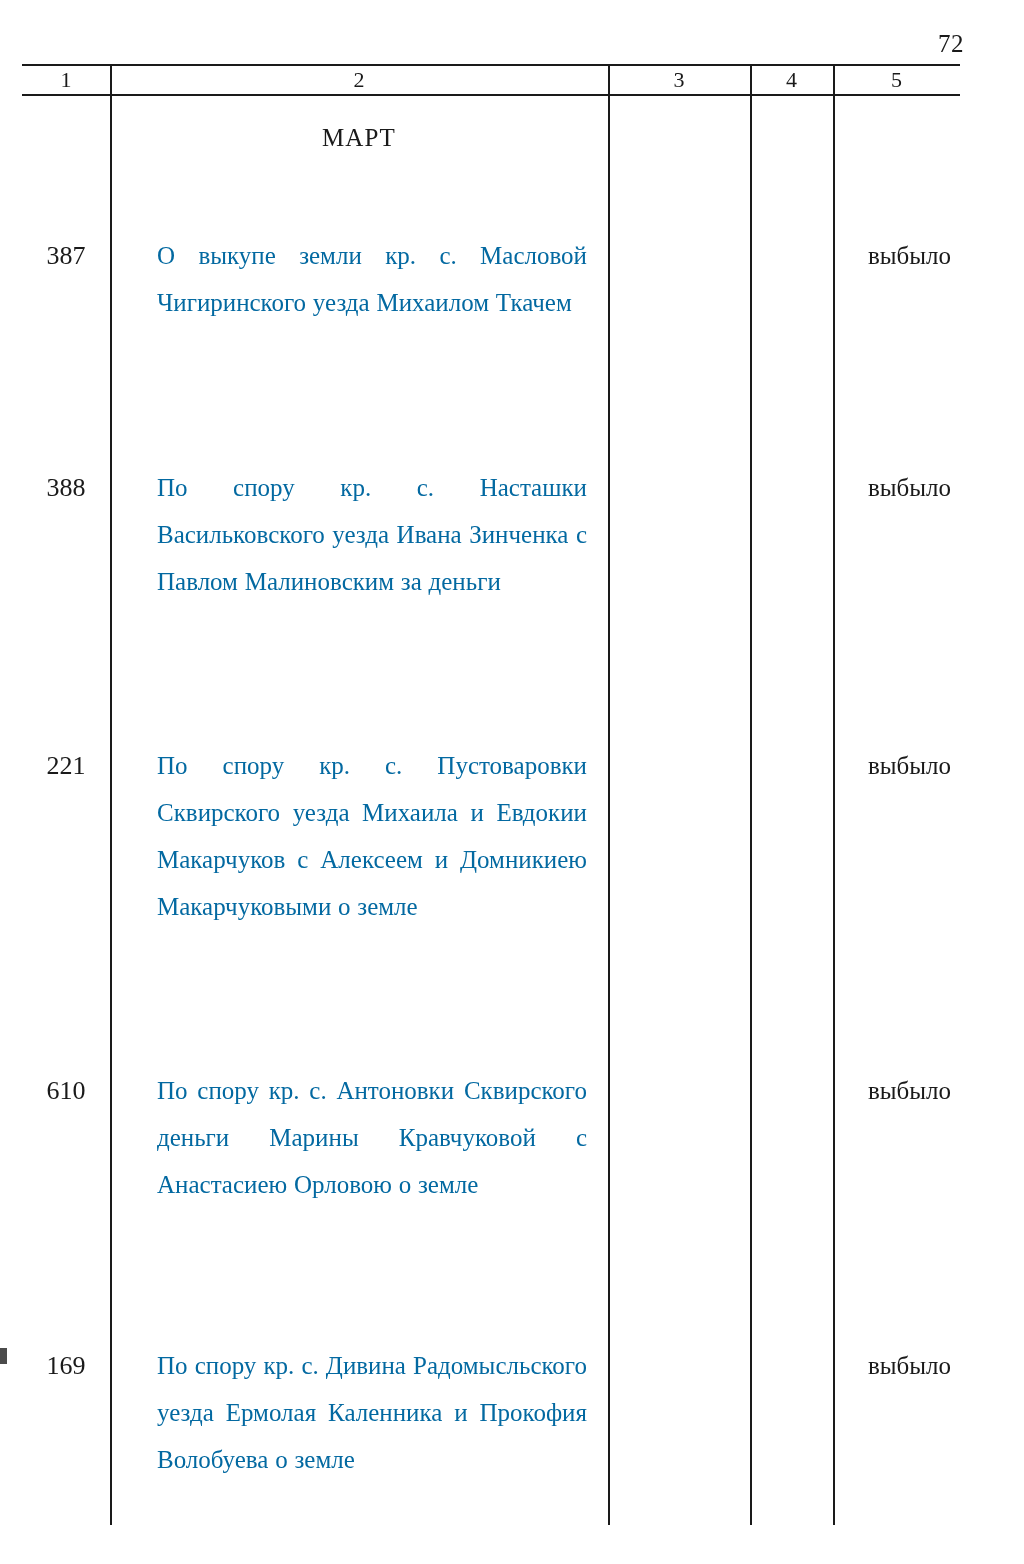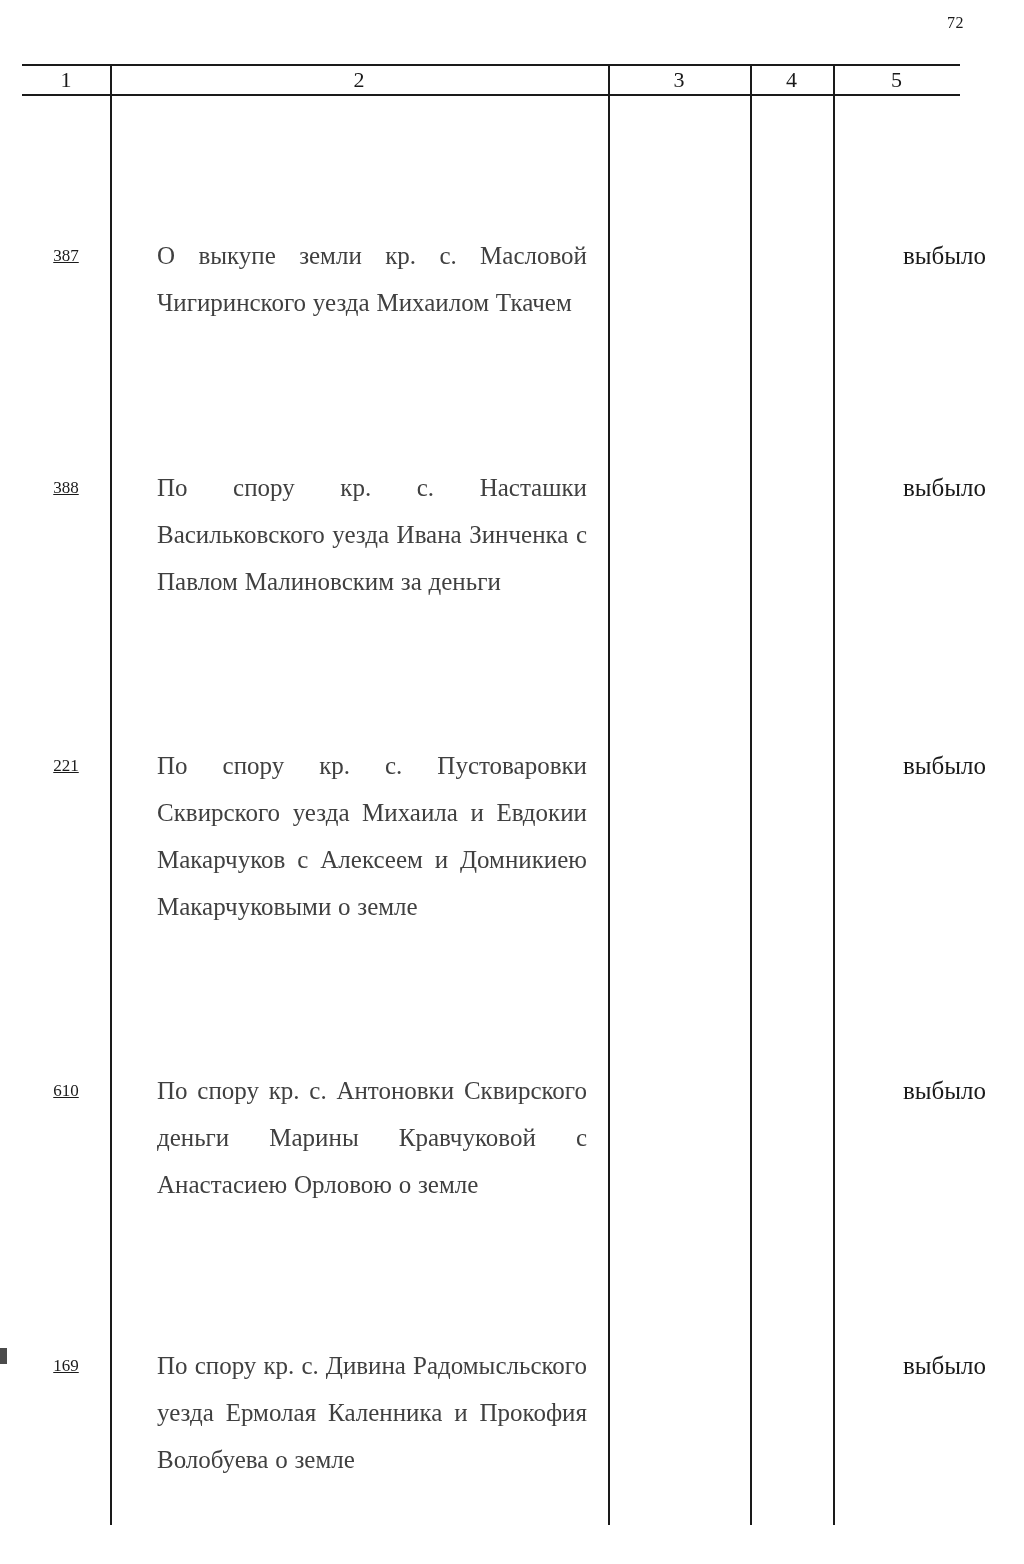--- a/index.html
+++ b/index.html
@@ -15,23 +15,23 @@
     height: 1564px;
     background: #ffffff;
     font-family: "Liberation Serif", "DejaVu Serif", serif;
     color: #111111;
     overflow: hidden;
   }
 
   
   .folio {
     position: absolute;
-    top: 14px;
+    top: 30px;
     right: 60px;
-    font-size: 16px;
+    font-size: 25px;
     letter-spacing: 0.5px;
     color: #1a1a1a;
   }
 
   
   .table-frame {
     position: absolute;
     left: 22px;
     top: 64px;
     width: 938px;
@@ -94,36 +94,35 @@
     position: absolute;
     left: 0;
     width: 938px;
   }
 
   .entry-num {
     position: absolute;
     left: 0px;
     width: 88px;
     text-align: center;
-    font-size: 17px;
-    line-height: 47px;
-    color: #1a1a1a;
-    text-decoration: underline;
+    font-size: 26px;
+    line-height: 47px;
+    color: #1a1a1a;
   }
 
   .entry-desc {
     position: absolute;
     left: 135px;
     width: 430px;
     font-size: 25px;
     line-height: 47px;
     text-align: justify;
     text-align-last: left;
     text-justify: inter-word;
-    color: #404040;
+    color: #0369a1;
     word-spacing: 0.02em;
   }
 
   .entry-col3 {
     position: absolute;
     left: 586px;
     width: 142px;
     font-size: 25px;
     line-height: 47px;
     text-align: center;
@@ -135,21 +134,21 @@
     left: 728px;
     width: 83px;
     font-size: 25px;
     line-height: 47px;
     text-align: center;
     color: #1a1a1a;
   }
 
   .entry-status {
     position: absolute;
-    left: 859px;
+    left: 824px;
     width: 127px;
     font-size: 25px;
     line-height: 47px;
     text-align: center;
     color: #1a1a1a;
   }
 
   
   .scan-artifact {
     position: absolute;
@@ -177,20 +176,21 @@
     <div class="vrule vrule-c2"></div>
     <div class="vrule vrule-c3"></div>
     <div class="vrule vrule-c4"></div>
 
     <div class="col-head ch-1">1</div>
     <div class="col-head ch-2">2</div>
     <div class="col-head ch-3">3</div>
     <div class="col-head ch-4">4</div>
     <div class="col-head ch-5">5</div>
 
+    <div class="section-title">МАРТ</div>
 
     <div class="entry" style="top:168px">
       <div class="entry-num">387</div>
       <div class="entry-desc">О выкупе земли кр. с. Масловой Чигиринского уезда Михаилом Ткачем</div>
       <div class="entry-col3"></div>
       <div class="entry-col4"></div>
       <div class="entry-status">выбыло</div>
     </div>
 
     <div class="entry" style="top:400px">

